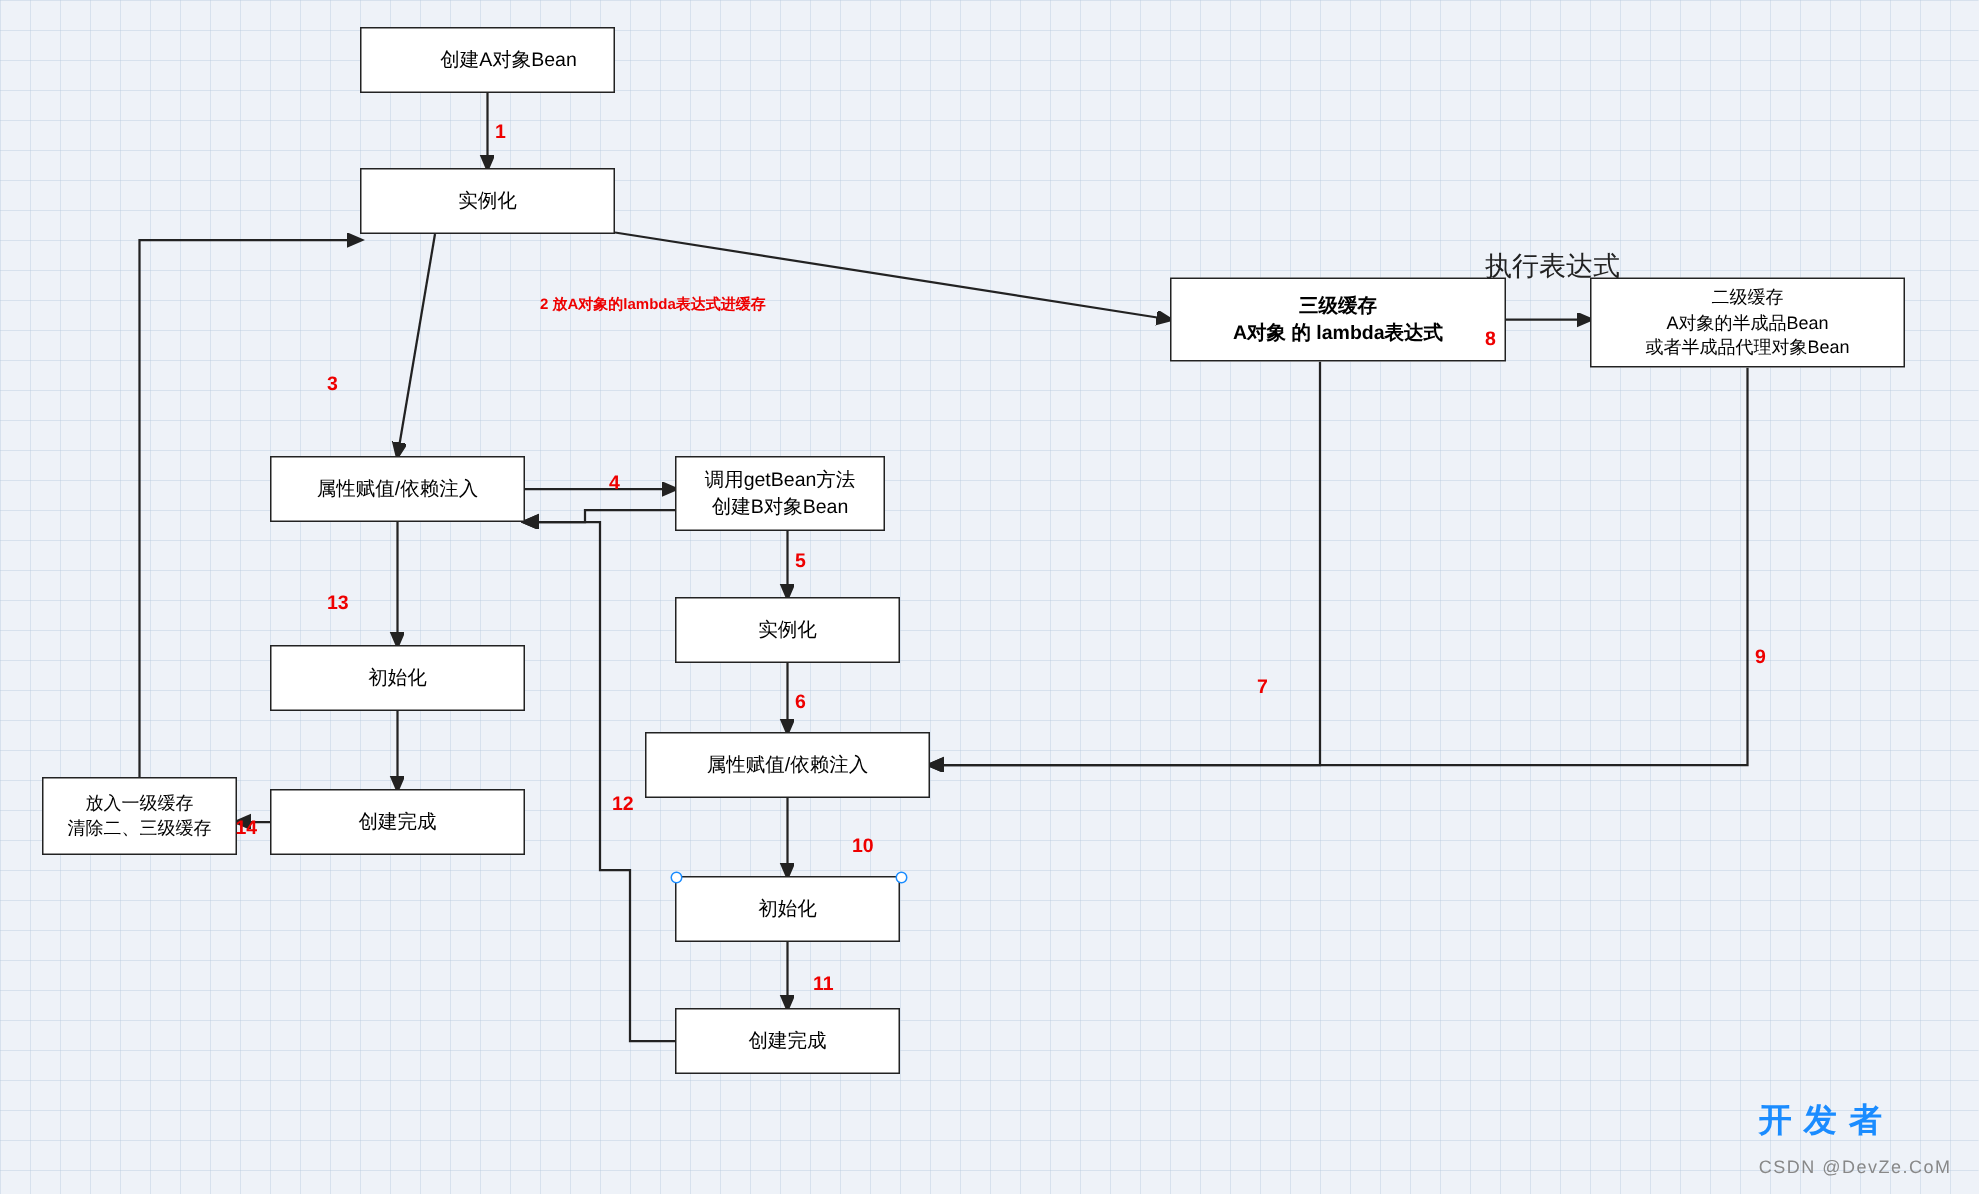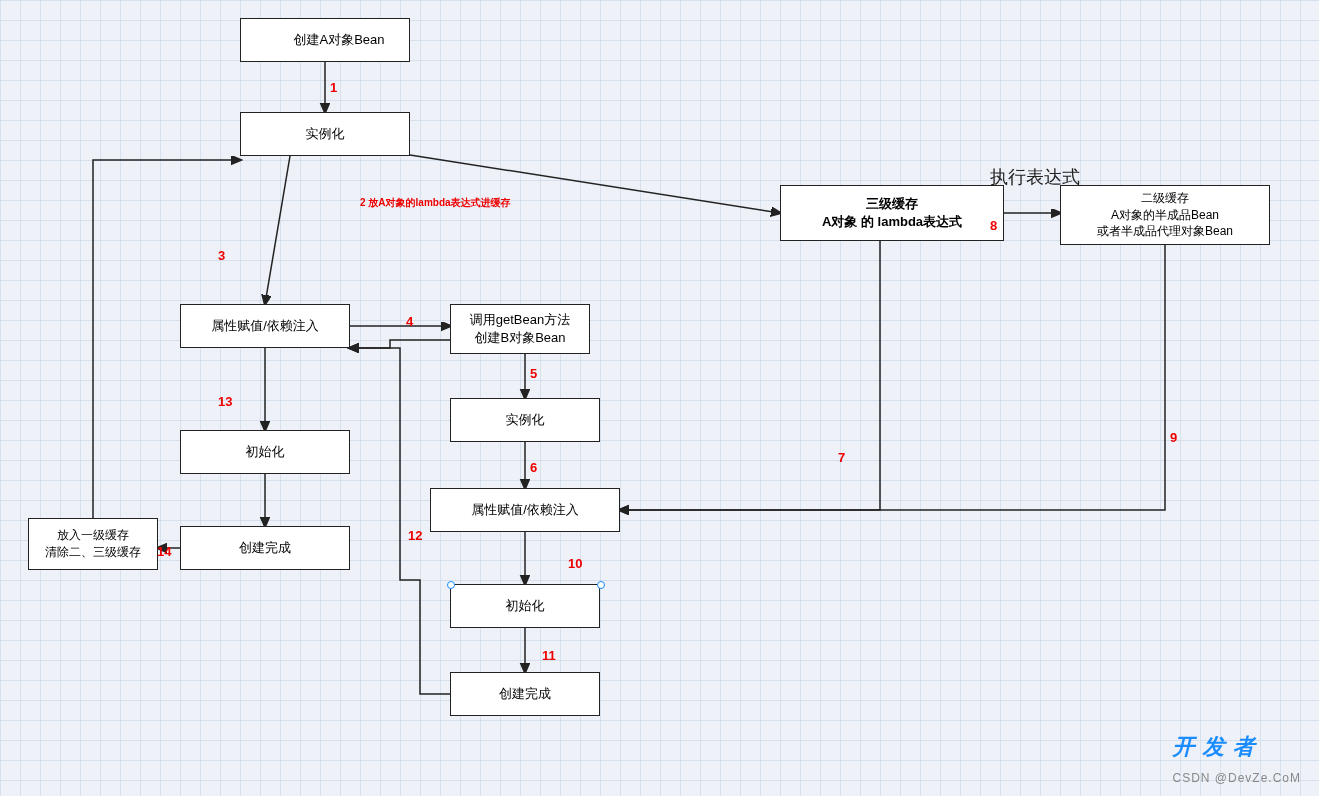--- a/index.html
+++ b/index.html
@@ -176,17 +176,17 @@
   <span class="arrow-label" style="left:218px;top:394px;">13</span>
   <span class="arrow-label" style="left:157px;top:544px;">14</span>
 
   <div class="text-label" style="left:990px;top:165px;font-size:18px;">执行表达式</div>
 
 
   <div class="circle-dot" style="left:447px;top:581px;"></div>
   <div class="circle-dot" style="left:597px;top:581px;"></div>
 
   <div class="watermark">
-    <span style="color:#1a8cff;font-size:22px;font-weight:bold;font-style:italic;">开 发 者</span><br>
+    <span style="color:#1a8cff;font-size:22px;font-weight:bold;">开 发 者</span><br>
     <span style="color:#888;font-size:12px;font-weight:normal;">CSDN @DevZe.CoM</span>
   </div>
 
 </div>
 
 </body></html>

